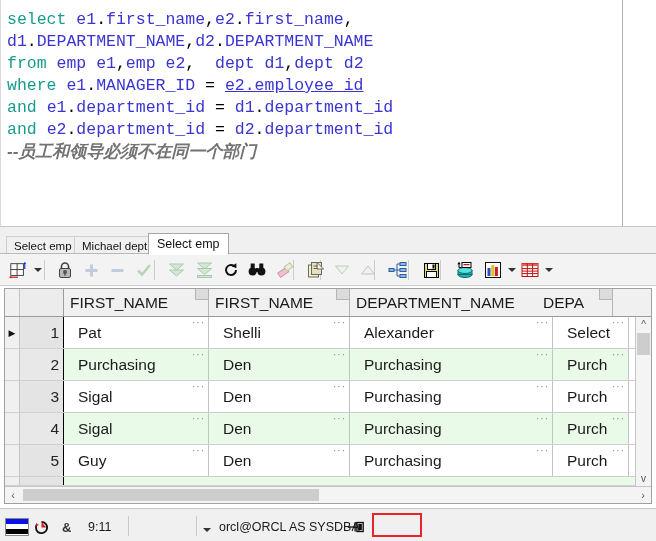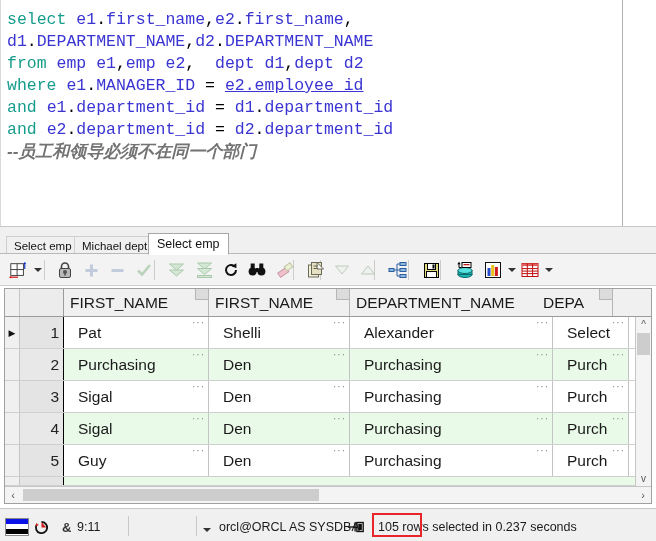--- a/index.html
+++ b/index.html
@@ -493,35 +493,34 @@
         <i class="b3"></i>
     </div>
     <div class="st-ico" style="left:34px;">
       <svg width="15" height="15" viewBox="0 0 16 16" aria-hidden="true">
         <path d="M8 2 A6 6 0 1 1 2.6 5.4" fill="none" stroke="#111" stroke-width="2"></path>
         <path d="M8 2 L8 8 L13 8 Z" fill="#d21b1b"></path>
         <path d="M2.2 3.2 L5.2 5.4 L1.8 6.6 Z" fill="#d21b1b"></path>
       </svg>
     </div>
     <div class="st-ico" style="left:62px;font-weight:bold;">&amp;</div>
-    <div class="st-text" style="left:77px;">9:11</div>
+    <div class="st-text" style="left:88px;">9:11</div>
     <div class="st-sep" style="left:128px;"></div>
     <div class="st-sep" style="left:196px;"></div>
 
     <div class="st-ico" style="left:203px;">
       <span class="caret"></span>
     </div>
     <div class="st-text" style="left:219px;">orcl@ORCL AS SYSDBA</div>
 
     <div class="st-ico" style="left:347px;">
       <svg width="18" height="14" viewBox="0 0 20 14" aria-hidden="true">
         <path d="M1 7 H9" stroke="#111" stroke-width="1.5" fill="none"></path>
         <path d="M9 2 V12" stroke="#111" stroke-width="1.5" fill="none"></path>
         <rect x="11" y="2" width="7" height="10" fill="none" stroke="#111" stroke-width="1.5"></rect>
         <rect x="12.5" y="3.5" width="4" height="7" fill="#111"></rect>
       </svg>
     </div>
 
-    <div class="st-text" style="left:378px;">105 rows selected in 0.237 seconds</div>
   </div>
 
   <div class="redbox"></div>
 </div>
 
 </body></html>

